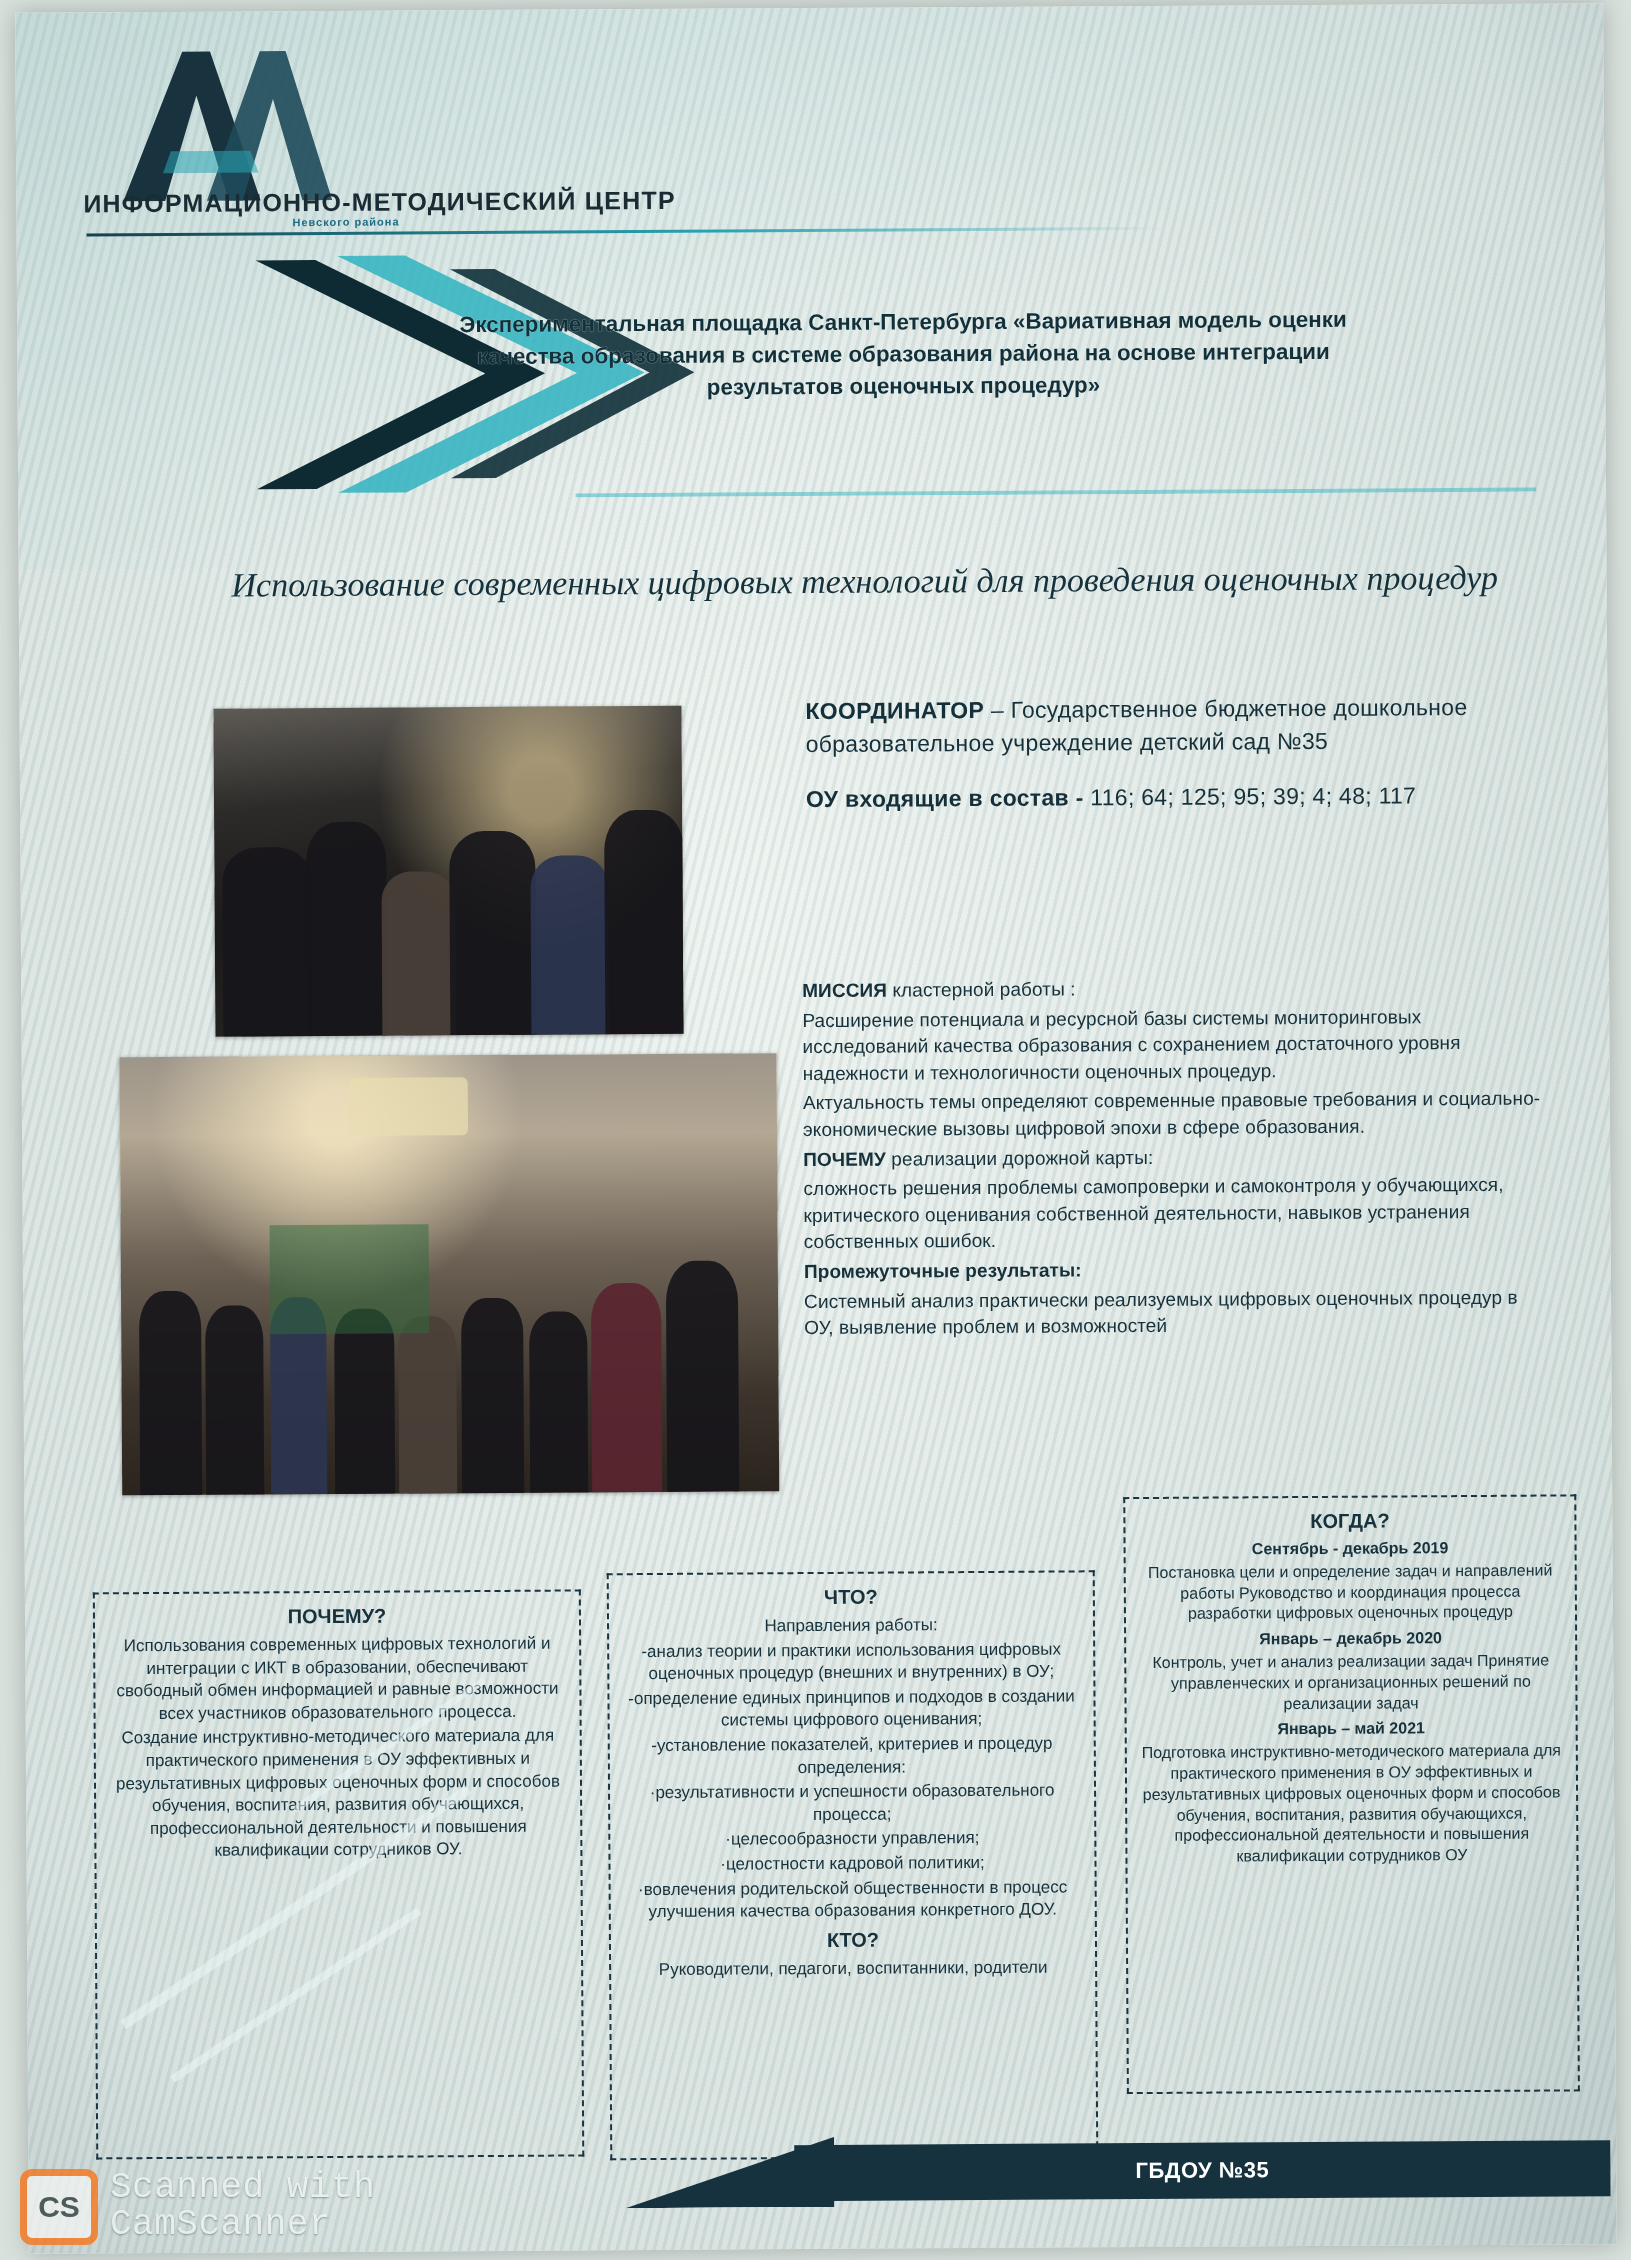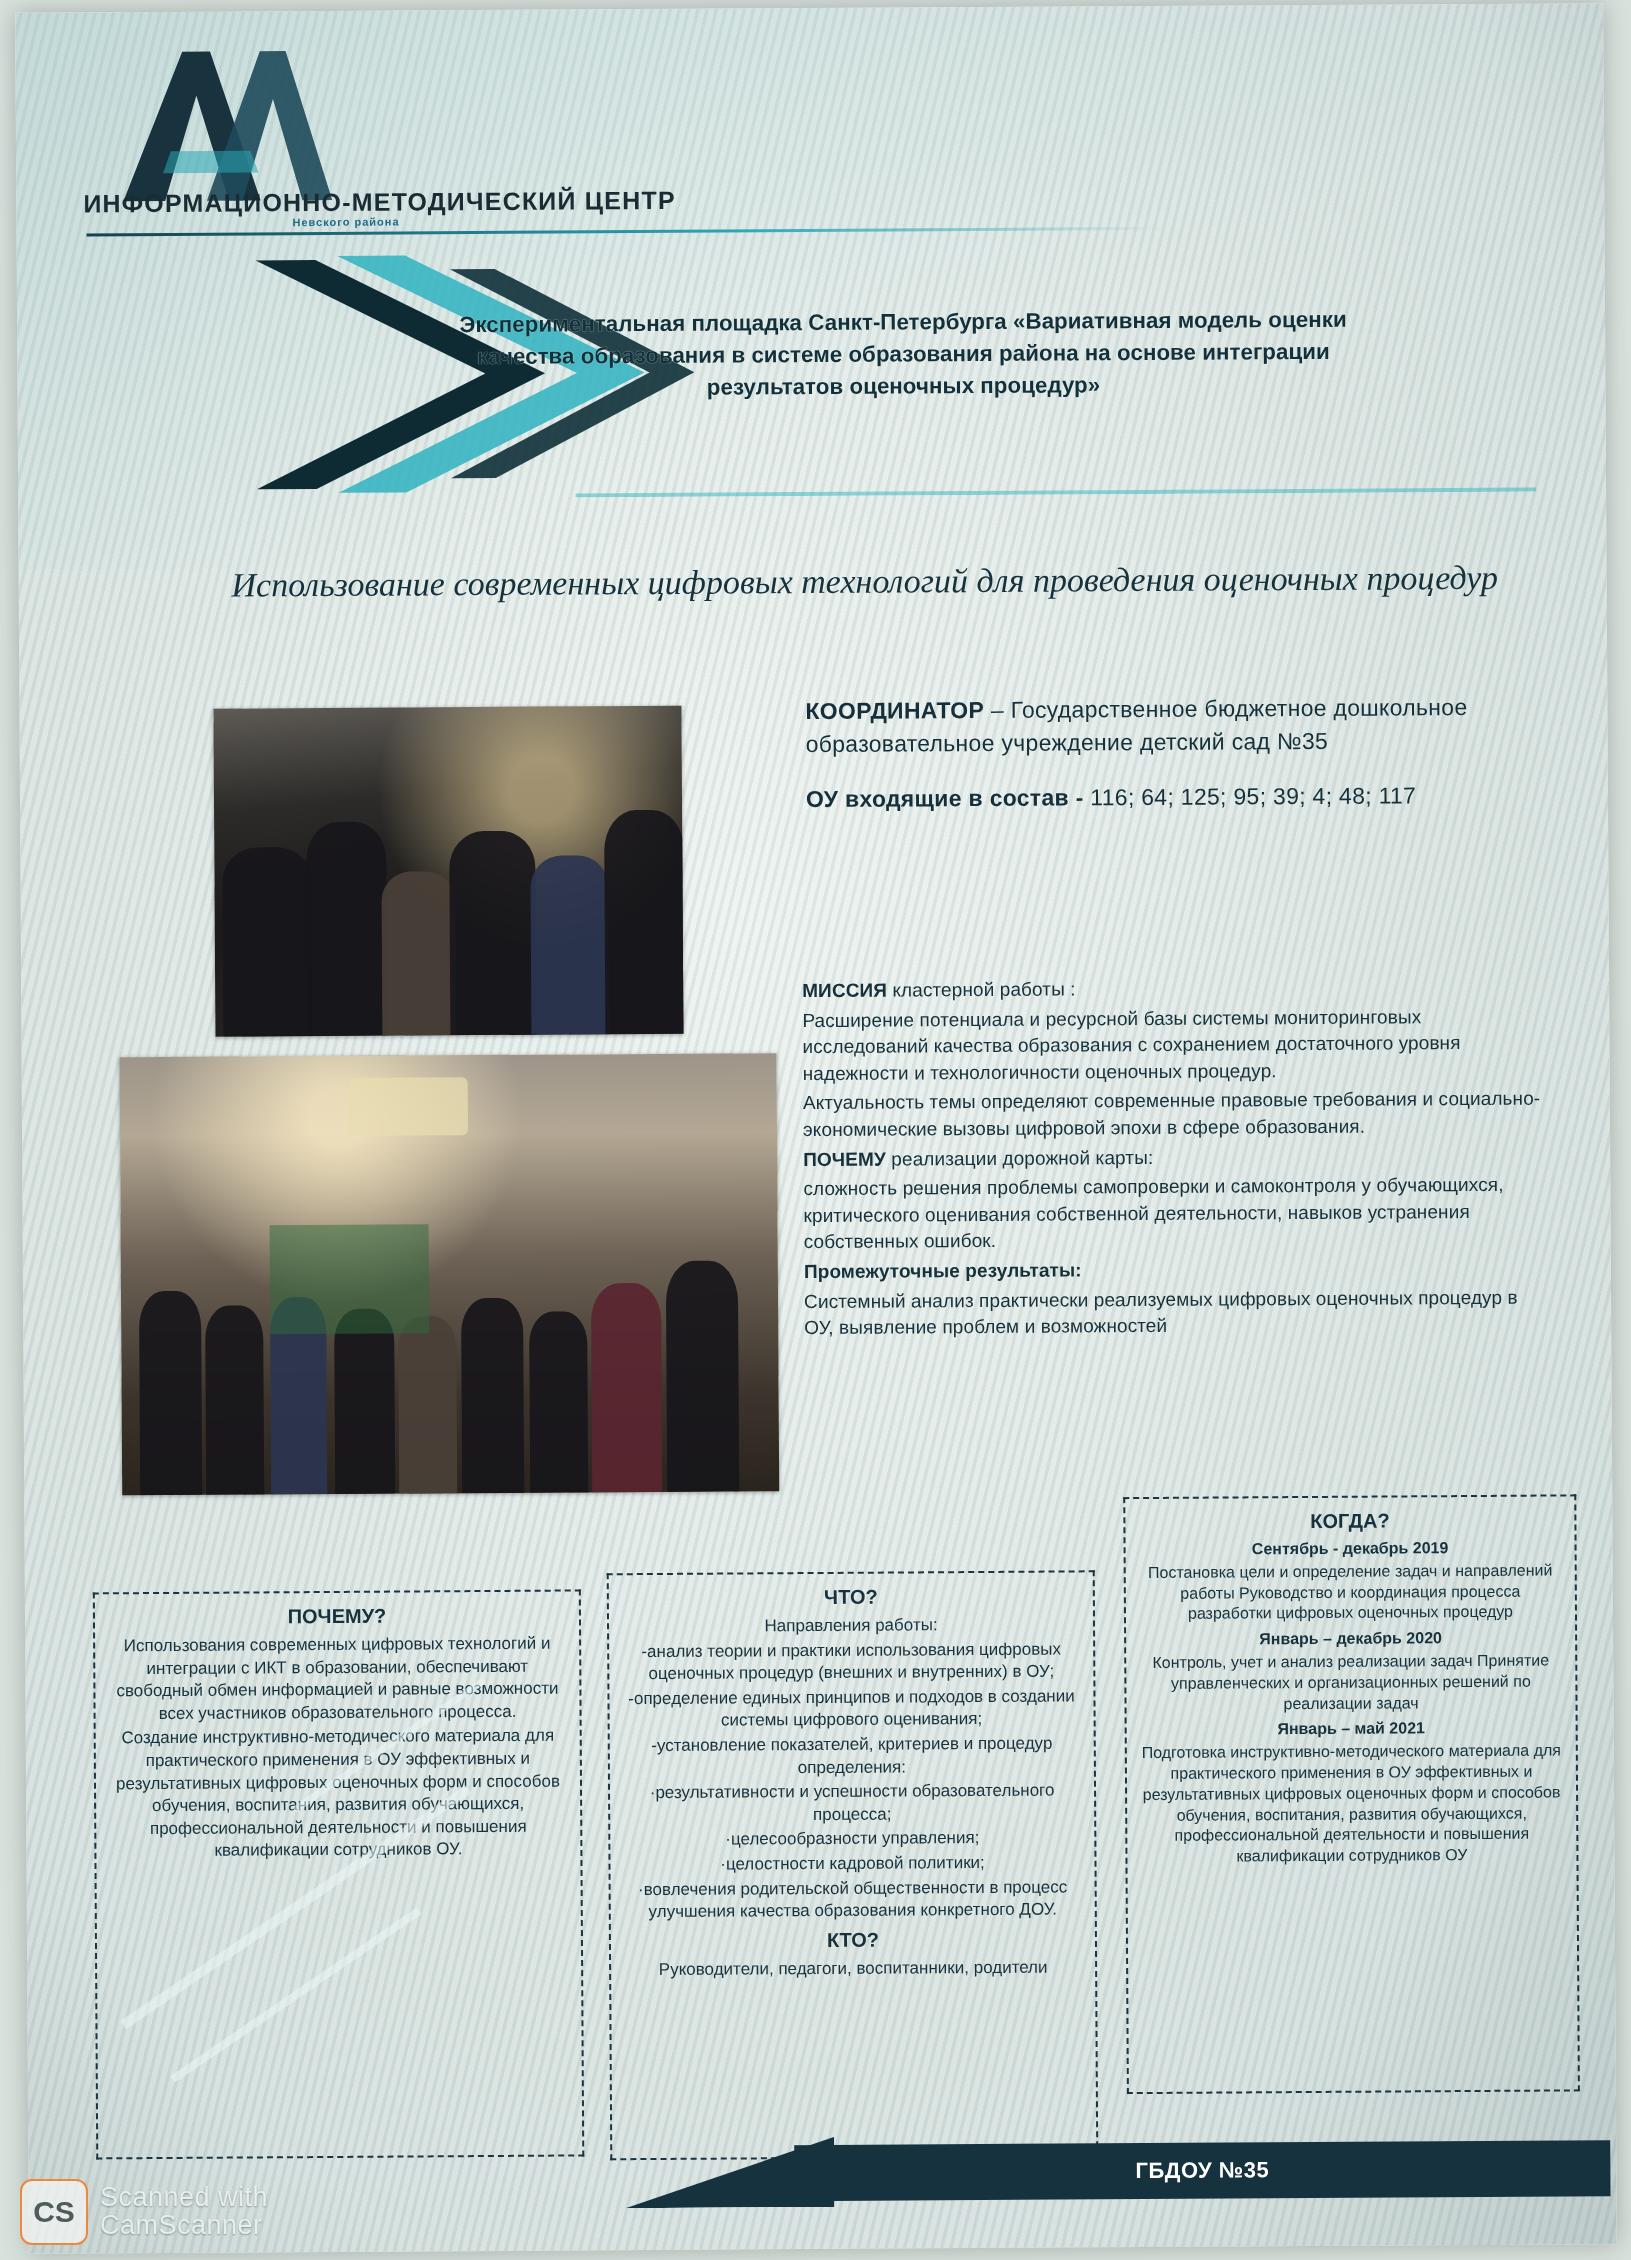--- a/index.html
+++ b/index.html
@@ -312,32 +312,32 @@
     display: flex;
     align-items: center;
     gap: 12px;
     opacity: 0.78;
   }
   .cs-badge {
     width: 64px;
     height: 62px;
     border-radius: 12px;
     background: #f2f4f2;
-    border: 2px solid #f97316;
+    border: 7px solid #f97316;
     display: flex;
     align-items: center;
     justify-content: center;
     font-weight: bold;
     font-size: 30px;
     color: #2e3b3b;
     font-family: "Liberation Sans", sans-serif;
   }
   .cs-text {
-    font-family: Liberation Sans, sans-serif;
-    font-size: 27px;
+    font-family: Liberation Mono, monospace;
+    font-size: 36px;
     line-height: 1.02;
     color: #f0f4f2;
     text-shadow: 0 1px 2px rgba(40,60,60,0.55);
     letter-spacing: 0.5px;
   }
 </style>
 </head>
 <body>
 
 <div class="page">

